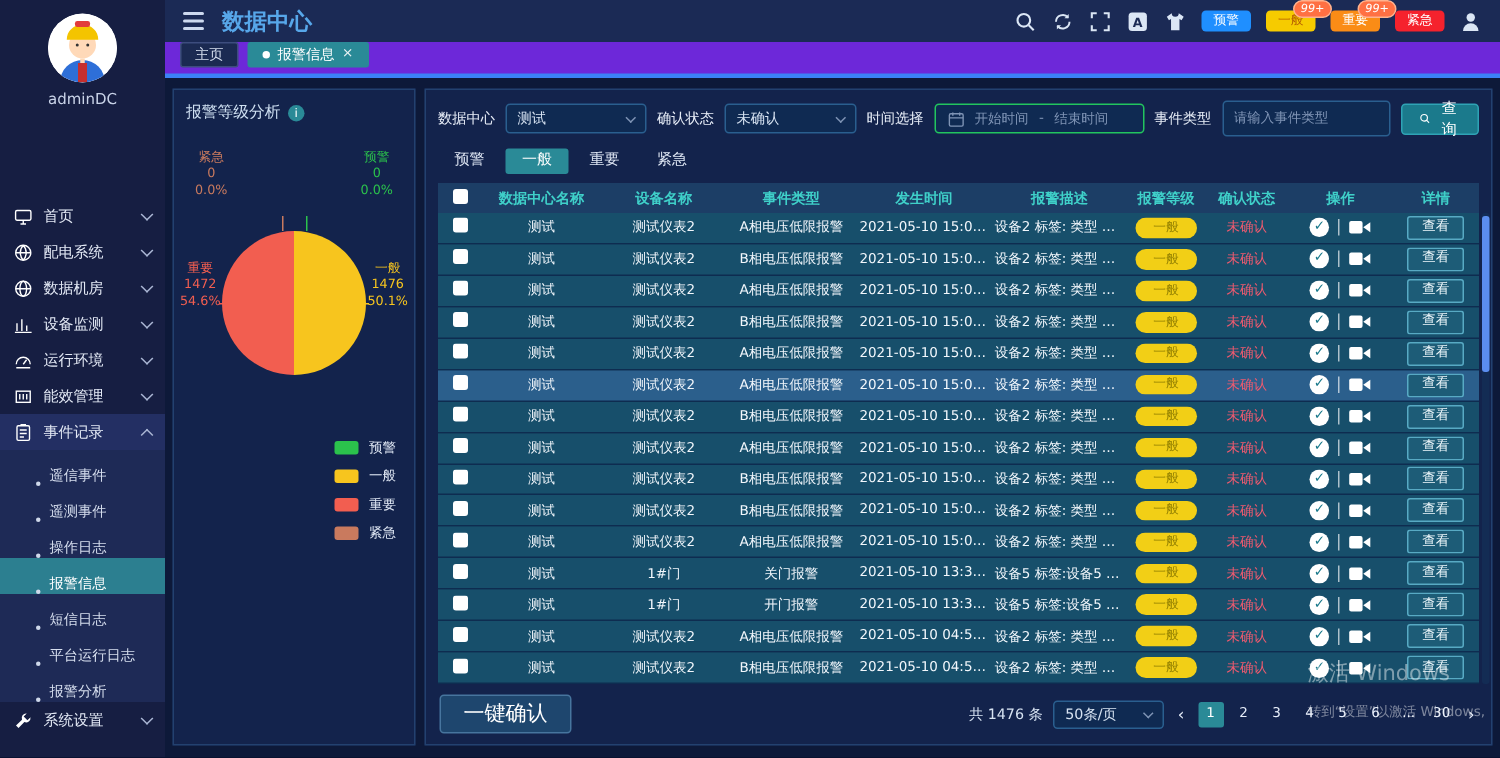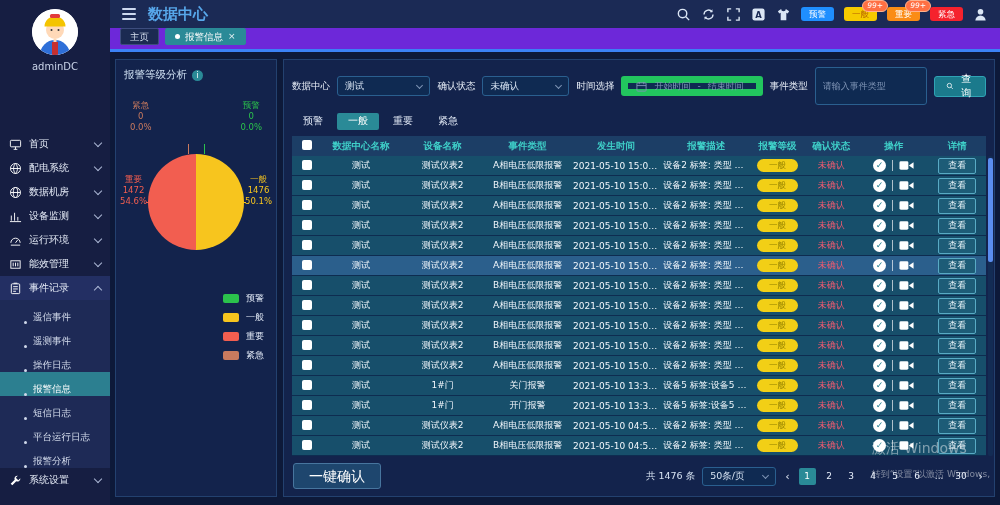--- a/index.html
+++ b/index.html
@@ -66,26 +66,26 @@
   .table-panel{flex:1;display:flex;flex-direction:column;min-width:0;position:relative;}
   .filters{display:flex;align-items:center;gap:7px;padding:7px 8px 5px;font-size:10px;color:#e8eef8;flex-shrink:0;}
   .flabel{white-space:nowrap;font-size:9.5px;}
   .sel{background:#0f2a52;border:1px solid #2a5f8f;border-radius:3px;height:20px;display:flex;align-items:center;
        padding:0 7px;color:#d7e3f2;font-size:9.5px;cursor:pointer;}
   .sel .sval{flex:1;}
   .schev{width:5px;height:5px;border-left:1px solid #7f94b5;border-bottom:1px solid #7f94b5;
          transform:rotate(-45deg);margin-left:7px;margin-top:-2px;}
   .sel-dc{width:112px;}
   .sel-st{width:104px;}
-  .daterange{background:#0f2a52;border:7px solid #22c55e;border-radius:3px;height:20px;display:flex;
+  .daterange{background:#0f2a52;border:1px solid #22c55e;border-radius:3px;height:20px;display:flex;
              align-items:center;gap:7px;padding:0 8px;width:168px;cursor:pointer;}
   .dr-ph{color:#7f94b5;font-size:9px;}
   .dr-sep{color:#7f94b5;font-size:9px;}
   .cal svg{width:11px;height:11px;display:block;}
-  .type-input{background:#0f2a52;border:1px solid #2a5f8f;border-radius:3px;height:38px;color:#d7e3f2;
+  .type-input{background:#0f2a52;border:1px solid #2a5f8f;border-radius:3px;height:24px;color:#d7e3f2;
               font-size:9px;padding:0 7px;width:112px;outline:none;font-family:inherit;}
   .type-input::placeholder{color:#7f94b5;}
   .qbtn{background:#1b7a8c;border:1px solid #2fa3b5;color:#fff;height:21px;border-radius:3px;display:flex;
         align-items:center;gap:5px;padding:0 11px;font-size:10px;cursor:pointer;font-family:inherit;}
   .qbtn svg{width:10px;height:10px;}
   .tabs{display:flex;padding:0 8px;gap:3px;height:22px;align-items:center;flex-shrink:0;}
   .tab{color:#dfe7f4;font-size:10px;padding:3.5px 11px;border-radius:2px;cursor:pointer;line-height:1;}
   .tab.act{background:#2a8a97;color:#fff;}
   .tbl{flex:1;display:flex;flex-direction:column;margin:4px 8px 0;min-height:0;position:relative;}
   .thead{display:flex;background:#1c3e66;height:20px;align-items:center;flex-shrink:0;}

